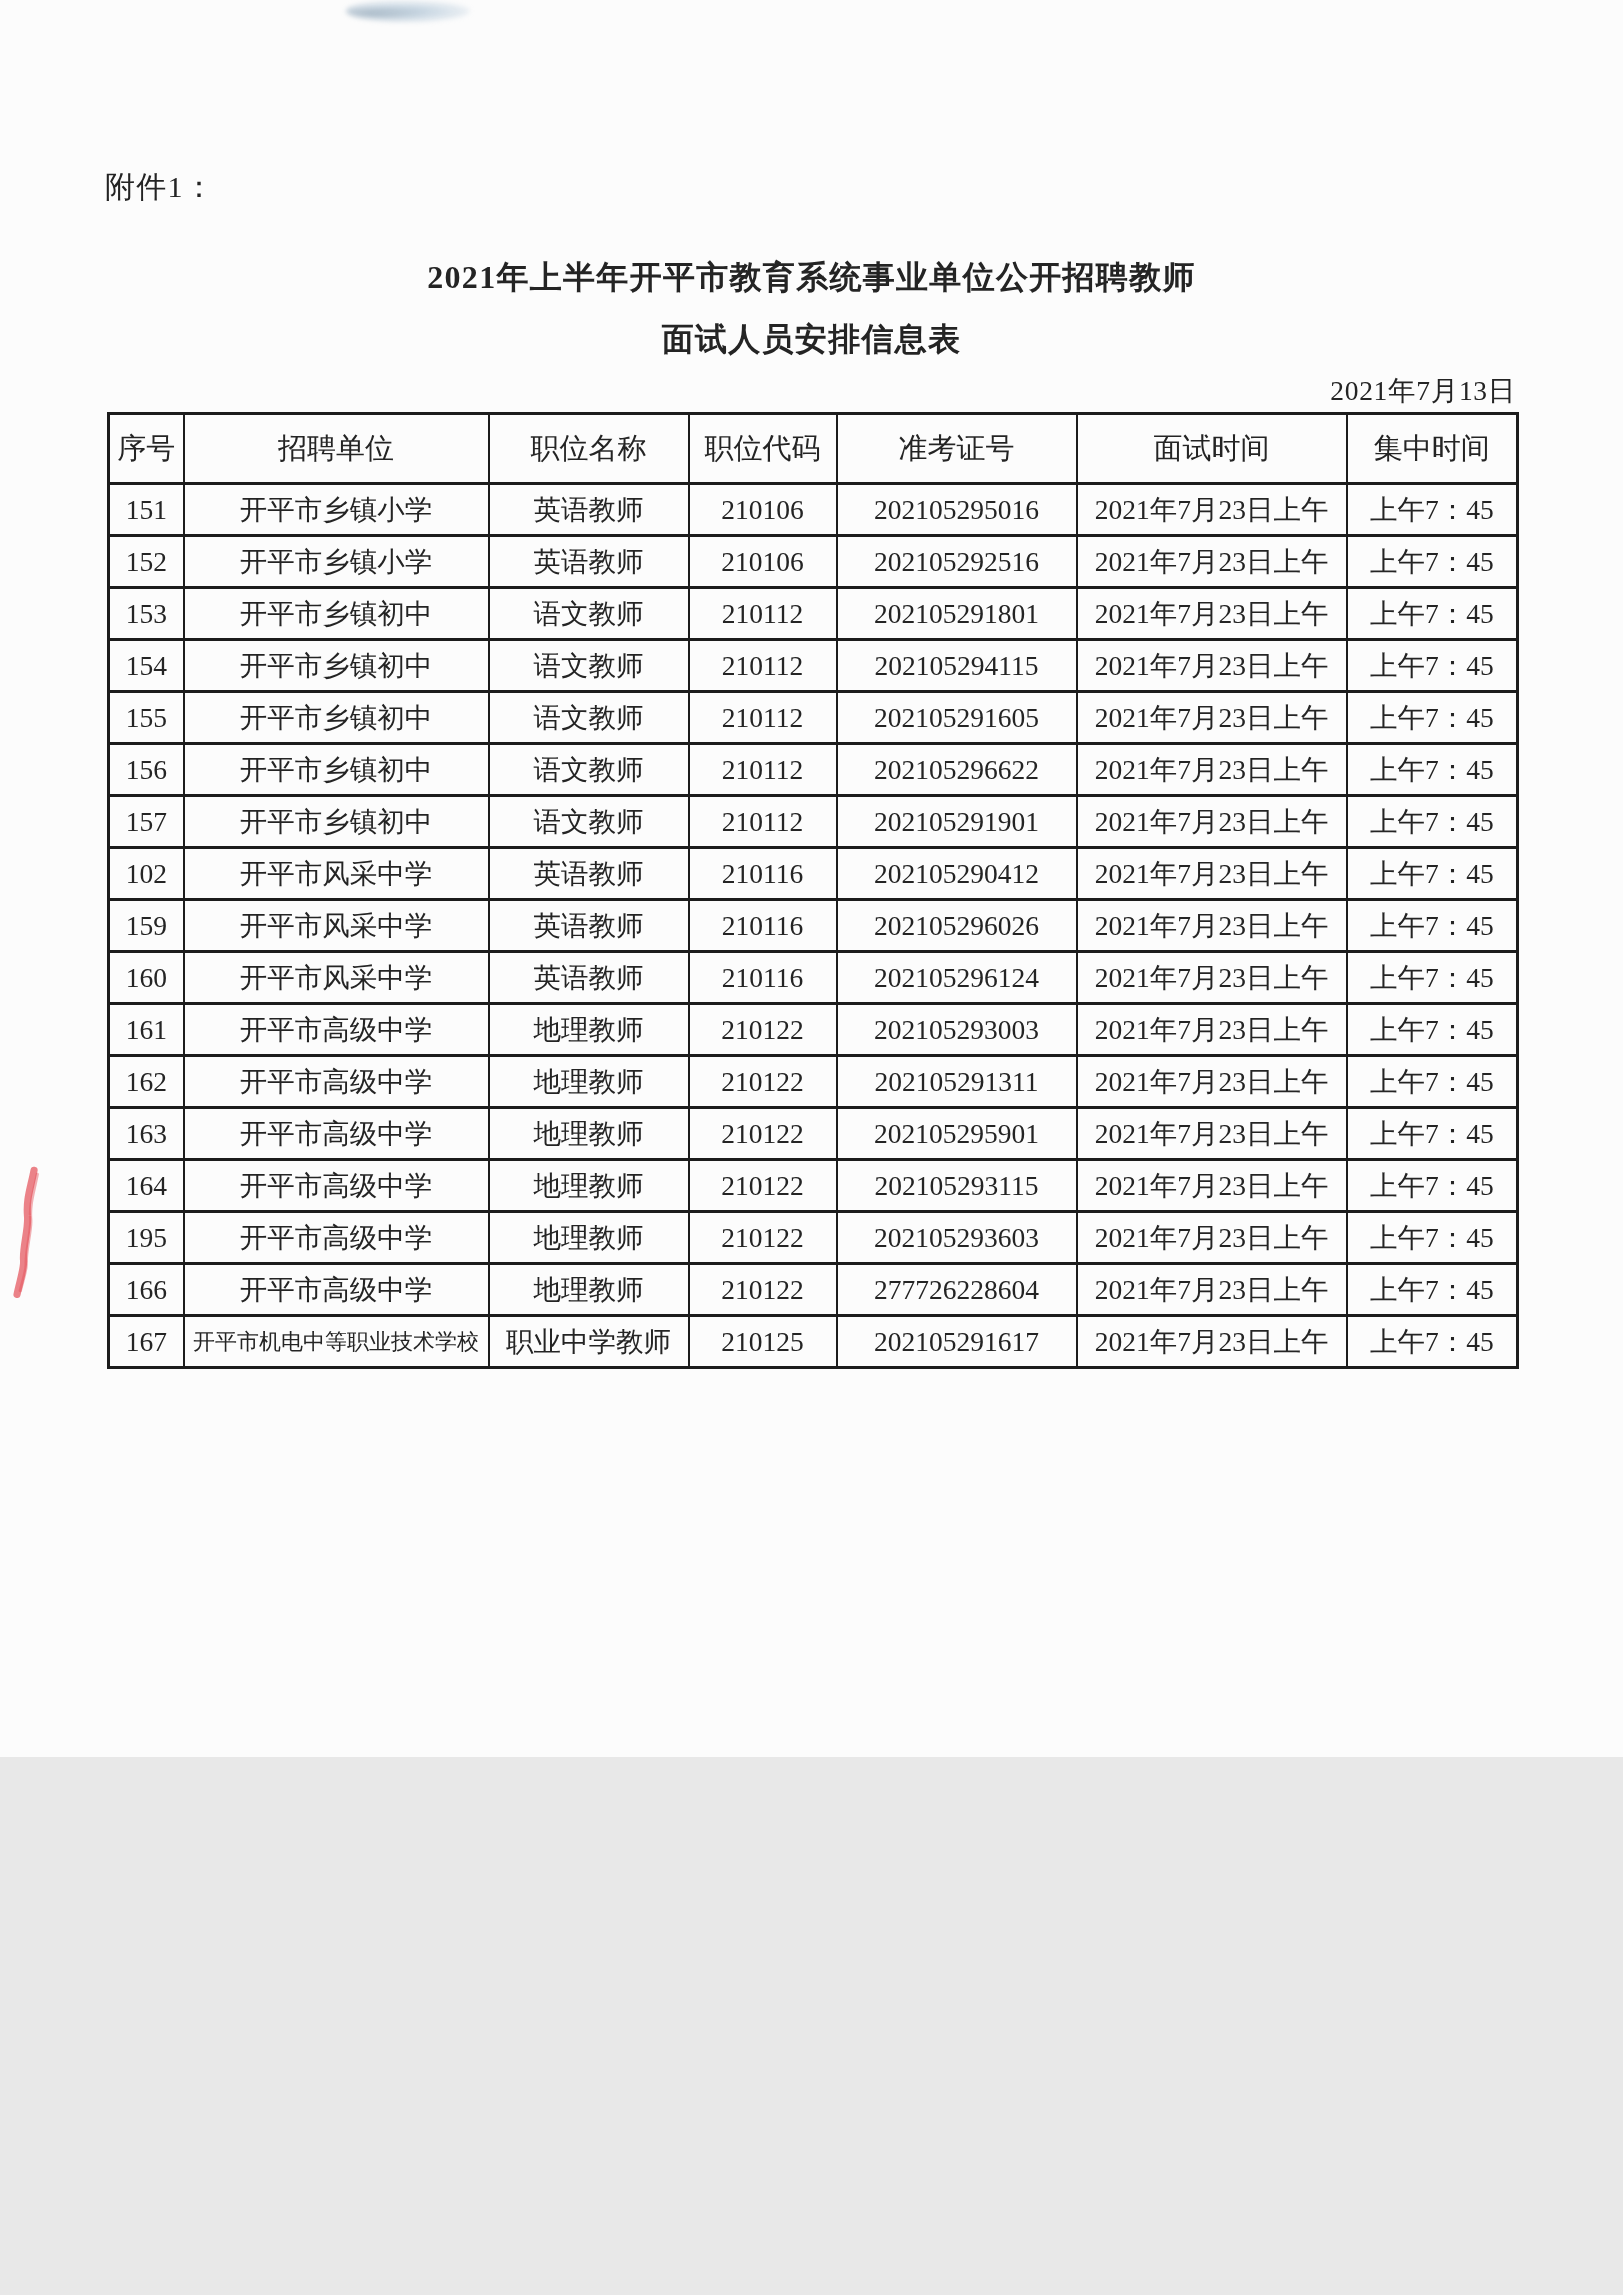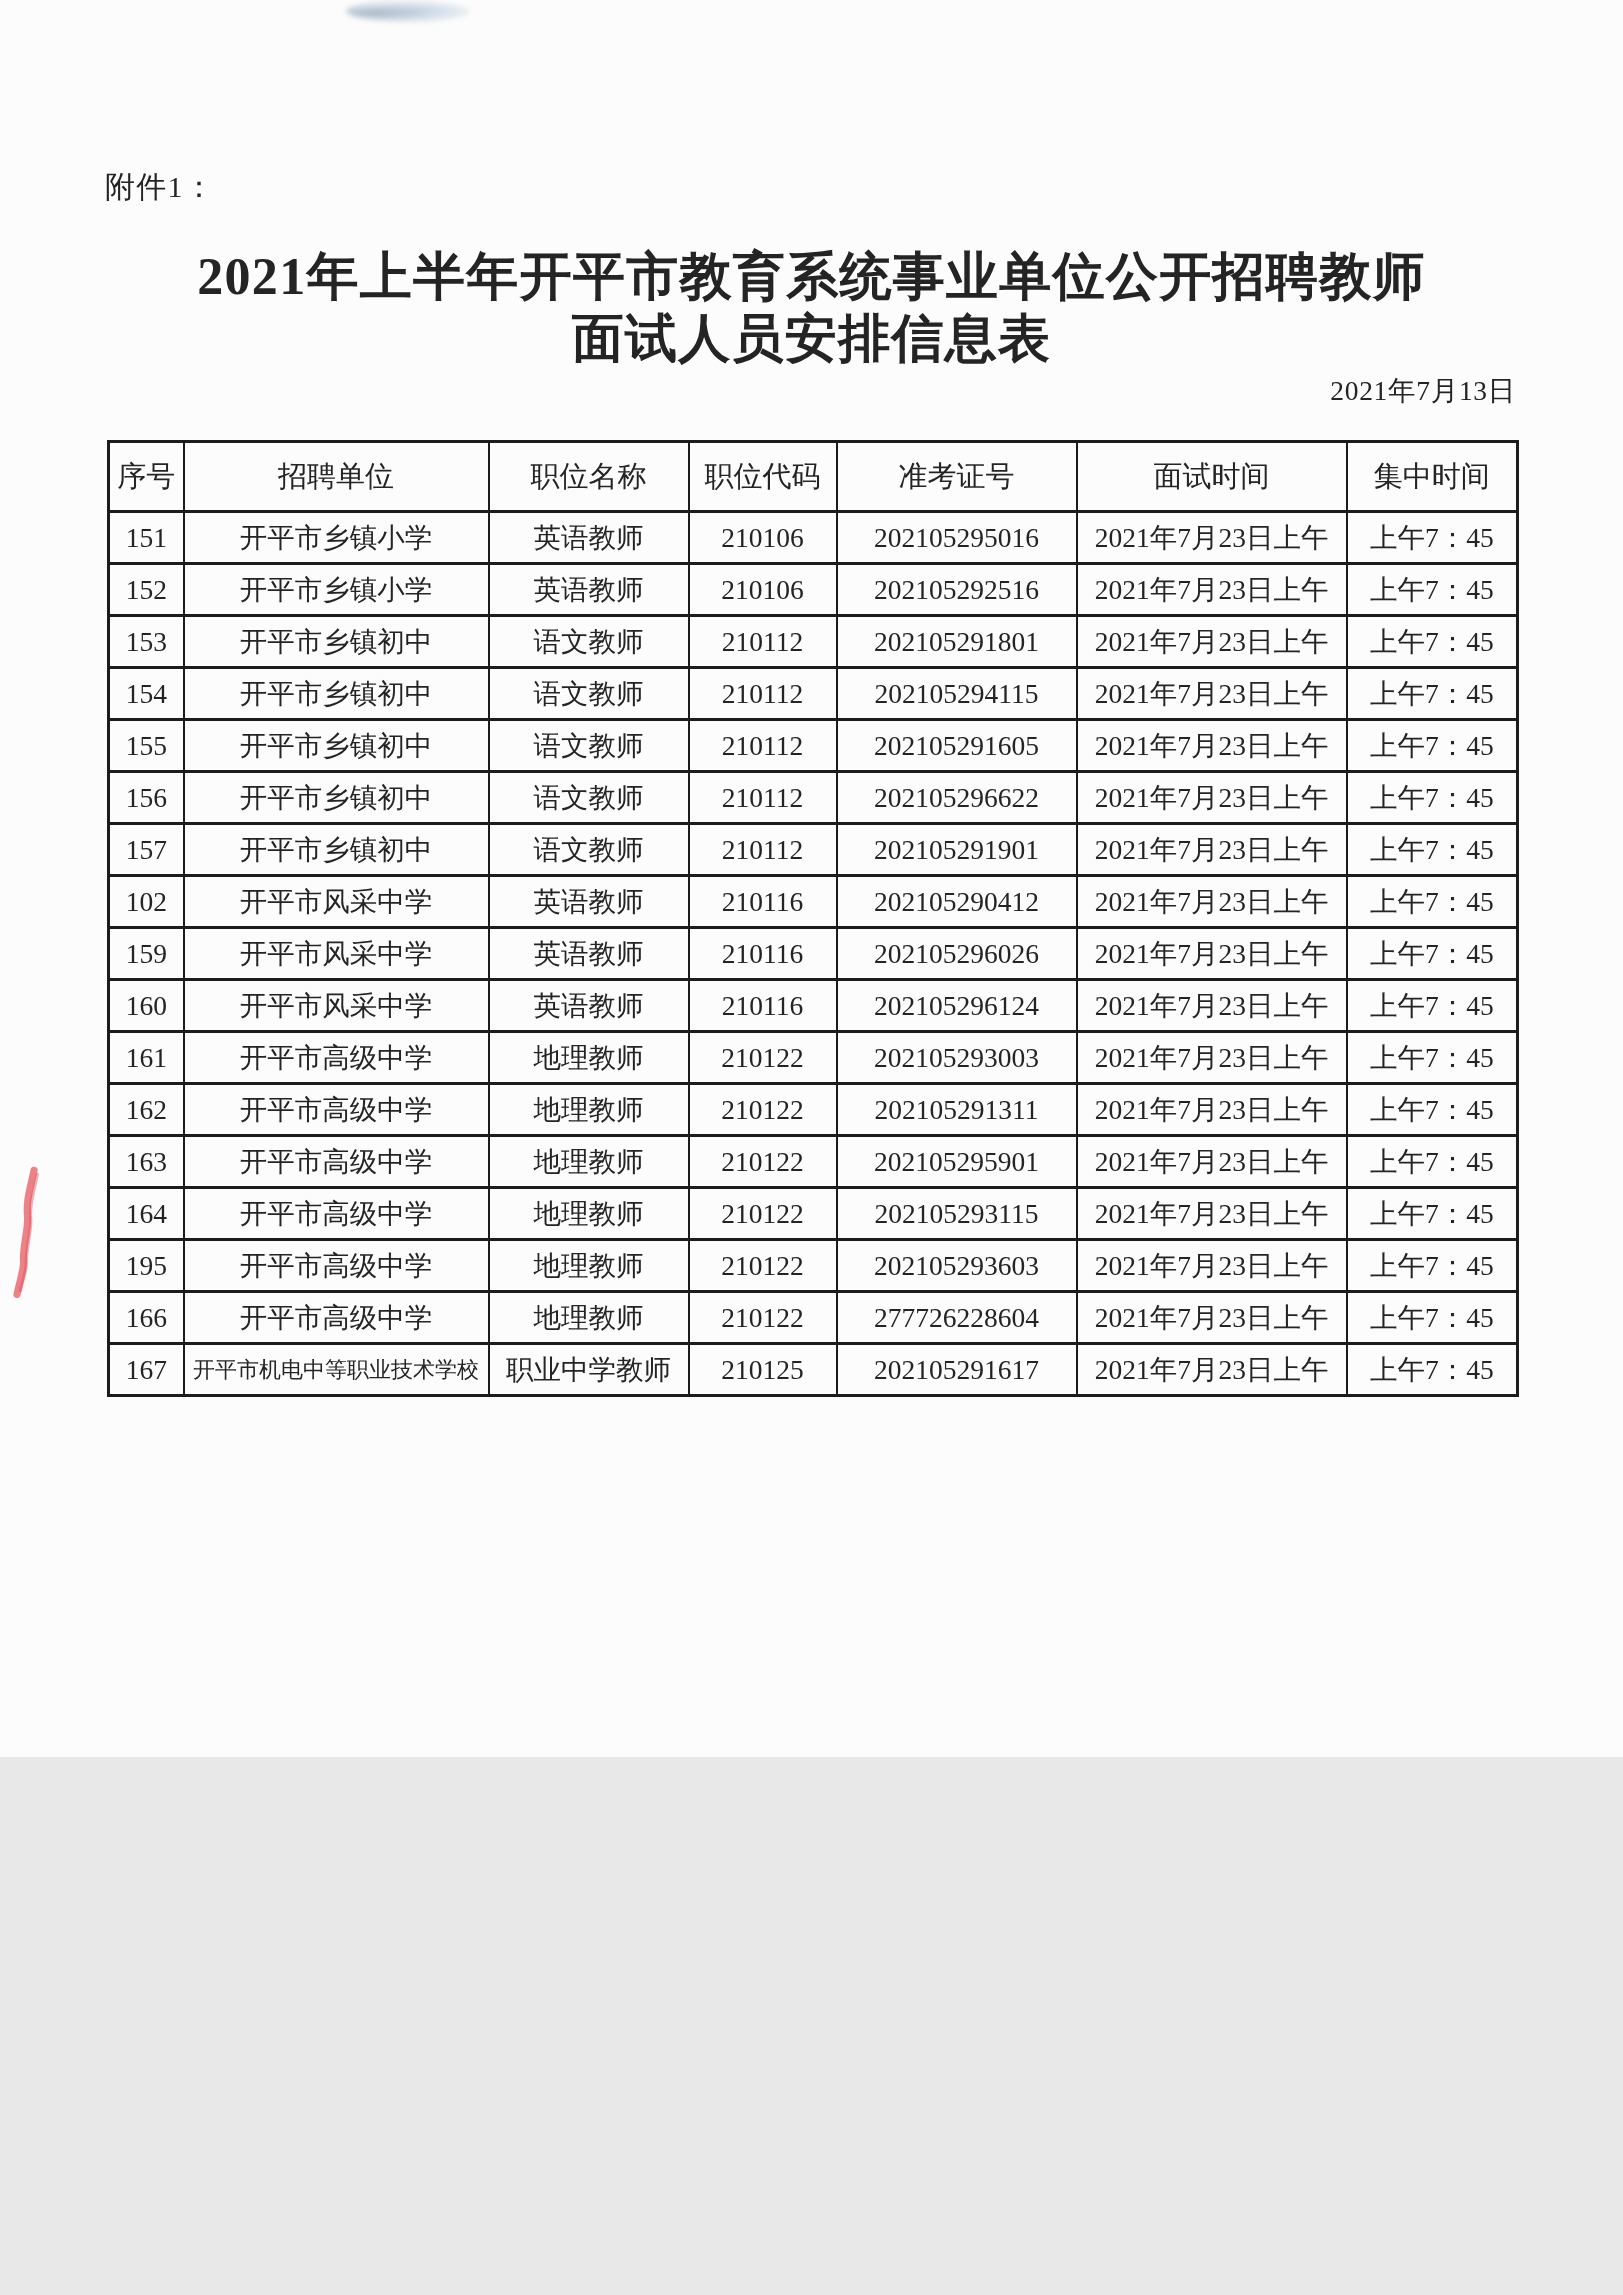--- a/index.html
+++ b/index.html
@@ -19,32 +19,31 @@
     border-radius:50%;
     filter:blur(2.6px);
   }
   .attachment{
     position:absolute;left:105px;top:167px;
     font-size:30px;letter-spacing:1.3px;
   }
   .title{
     position:absolute;left:0;top:246px;width:100%;
     text-align:center;font-weight:bold;
-    font-size:52px;line-height:62px;letter-spacing:1.3px;
+    font-size:32px;line-height:62px;letter-spacing:1.3px;
   }
   .date{
     position:absolute;right:107px;top:373px;
     font-size:27.5px;letter-spacing:0.7px;
   }
   table.schedule{
     position:absolute;left:107px;top:412px;
     width:1409px;table-layout:fixed;
     border-collapse:collapse;
     border:3.9px solid var(--border,#1c1c1c);
-    margin-top:28px;
   }
   table.schedule th, table.schedule td{
     border:2.6px solid var(--border,#1c1c1c);
     border-top-width:3.3px;border-bottom-width:3.3px;
     text-align:center;vertical-align:middle;
     font-weight:normal;
     overflow:hidden;white-space:nowrap;
     padding:0 2.6px;box-sizing:border-box;
   }
   table.schedule th{height:70px;font-size:29px;}

